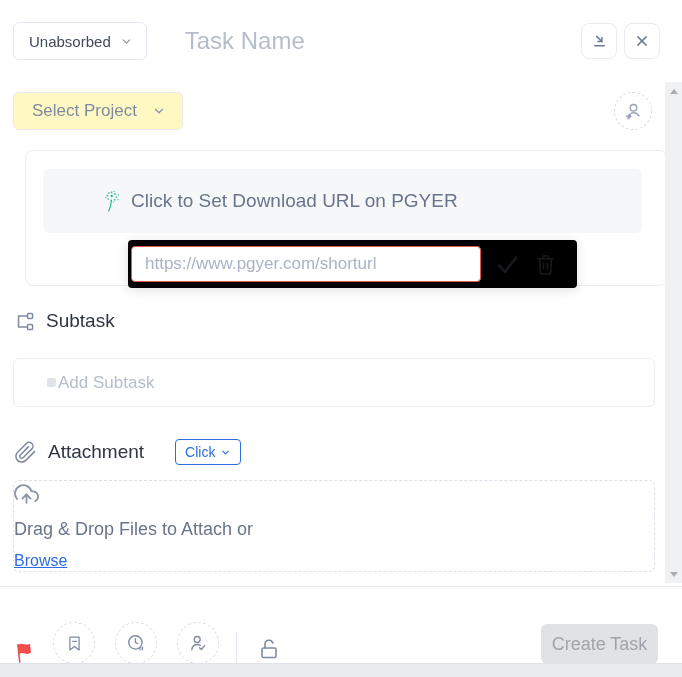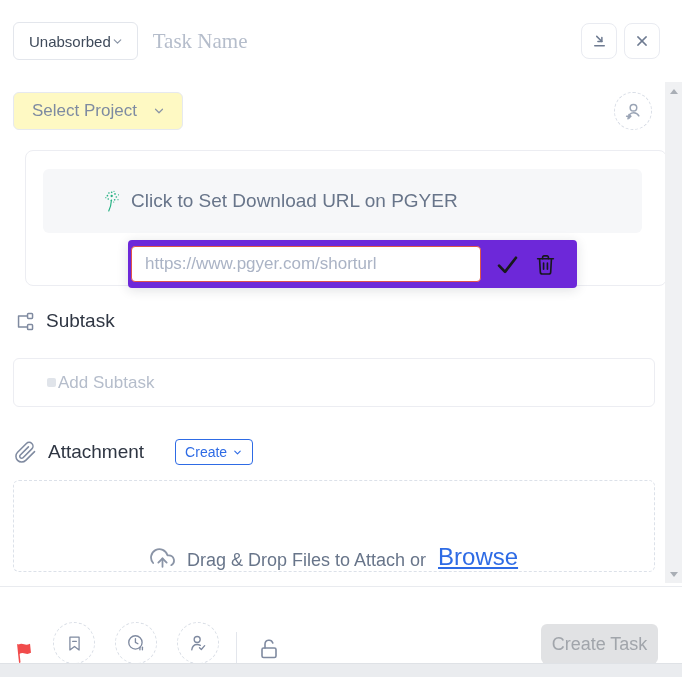--- a/index.html
+++ b/index.html
@@ -2,43 +2,43 @@
 <html><head>
 <meta charset="utf-8">
 <style>
   html,body{margin:0;padding:0;}
   body{width:682px;height:677px;font-family:"Liberation Sans",sans-serif;background:#fff;}
   .app{position:relative;width:682px;height:677px;background:#fff;overflow:hidden;}
 
   
   .row-top{position:absolute;left:13px;top:22px;right:22px;height:38px;display:flex;align-items:center;}
   .status-btn{height:38px;padding:0 13px 0 15px;border:1px solid #e3e6ec;border-radius:6px;background:#fff;
-    display:flex;align-items:center;cursor:pointer;}
+    display:flex;align-items:center;gap:9px;cursor:pointer;}
   .status-btn .lbl{font-size:15px;color:#3f4a5a;}
-  .task-name-input{flex:1;margin-left:13px;border:none;outline:none;font-size:21px;color:#2b3342;
-    font-family:Liberation Serif, serif;min-width:0;background:transparent;}
+  .task-name-input{flex:1;margin-left:36px;border:none;outline:none;font-size:24px;color:#2b3342;
+    font-family:Liberation Sans, sans-serif;min-width:0;background:transparent;}
   .task-name-input::placeholder{color:#b5bdcb;}
   .win-btns{display:flex;gap:7px;margin-left:10px;}
   .win-btn{width:36px;height:36px;border:1px solid #e9ebf1;border-radius:8px;background:#fff;display:flex;
     align-items:center;justify-content:center;cursor:pointer;padding:0;}
 
   
   .row-project{position:absolute;left:13px;top:92px;right:30px;height:38px;display:flex;align-items:center;justify-content:space-between;}
   .project-btn{height:38px;padding:0 16px 0 18px;border:1px solid #e6e9ef;border-radius:6px;background:#fef9c3;
     display:flex;align-items:center;gap:15px;cursor:pointer;}
   .project-btn .lbl{font-size:17px;color:#7e8ba1;}
   .assign-btn{width:38px;height:38px;border:1px dashed #d8dde6;border-radius:50%;background:#fff;display:flex;
     align-items:center;justify-content:center;cursor:pointer;padding:0;}
 
   
   .url-card{position:absolute;left:25px;top:150px;width:640px;height:134px;border:1px solid #ecedf2;border-radius:8px;background:#fff;}
   .pgyer-banner{position:absolute;left:17px;top:18px;right:24px;height:64px;background:#f6f7f9;border-radius:6px;
     display:flex;align-items:center;padding-left:57px;gap:11px;cursor:pointer;}
   .pgyer-banner .txt{font-size:19px;color:#68758a;}
-  .url-popover{position:absolute;left:102px;top:89px;width:438px;height:48px;background:#6d28d9;border-radius:4px;
+  .url-popover{position:absolute;left:102px;top:89px;width:438px;height:48px;background:#000000;border-radius:4px;
     box-shadow:0 2px 12px rgba(30,36,50,.14);display:flex;align-items:center;padding:0 8px 0 3px;z-index:5;}
   .url-input{width:322px;height:34px;border:1px solid #e0544a;border-radius:4px;padding:0 13px;font-size:17px;
     color:#2b3342;outline:none;font-family:"Liberation Sans",sans-serif;}
   .url-input::placeholder{color:#aab3c5;}
   .mini-btn{width:32px;height:32px;border:none;background:transparent;display:flex;align-items:center;justify-content:center;cursor:pointer;padding:0;}
   .check-btn{margin-left:10px;}
   .trash-btn{margin-left:6px;}
 
   
   .sec-head{position:absolute;left:14px;display:flex;align-items:center;gap:11px;}
@@ -52,23 +52,23 @@
   .add-subtask-input{border:none;outline:none;font-size:17px;color:#2b3342;flex:1;background:transparent;
     font-family:Liberation Sans, sans-serif;}
   .add-subtask-input::placeholder{color:#b5bdcb;}
 
   .upload-btn{margin-left:20px;height:26px;padding:0 9px;border:1px solid #2e6be5;border-radius:4px;background:#fff;
     display:flex;align-items:center;gap:5px;cursor:pointer;}
   .upload-btn .lbl{font-size:14px;color:#2e6be5;}
 
   
   .dropzone{position:absolute;left:13px;top:480px;width:640px;height:90px;border:1px dashed #dce1e9;border-radius:6px;
-    display:flex;align-items:flex-end;justify-content:center;gap:12px;cursor:pointer;background:#fff;}
+    display:flex;align-items:flex-start;justify-content:center;gap:12px;cursor:pointer;background:#fff;flex-direction:column;}
   .dropzone .txt{font-size:18px;color:#68758a;}
-  .browse-link{font-size:24px;color:#2e6be5;text-decoration:underline;cursor:pointer;}
+  .browse-link{font-size:16px;color:#2e6be5;text-decoration:underline;cursor:pointer;}
 
   
   .footer-divider{position:absolute;left:0;right:0;top:586px;height:1px;background:#e9ebef;}
   .toolbar{position:absolute;left:0;right:0;top:587px;height:77px;display:flex;align-items:flex-end;padding:0 24px 0 12px;box-sizing:border-box;}
   .tool-flag{width:24px;height:24px;border:none;background:transparent;padding:0;cursor:pointer;display:flex;align-items:center;justify-content:center;}
   .tool-circle{width:42px;height:42px;border:1px dashed #d9dee6;border-radius:50%;background:#fff;display:flex;
     align-items:center;justify-content:center;cursor:pointer;padding:0;}
   .c1{margin-left:17px;} .c2{margin-left:20px;} .c3{margin-left:20px;}
   .v-div{width:1px;height:32px;background:#e3e6ec;margin-left:17px;flex:none;}
   .tool-lock{margin-left:17px;width:30px;height:30px;border:none;background:transparent;padding:0;cursor:pointer;display:flex;align-items:center;justify-content:center;}
@@ -208,21 +208,21 @@
   </div>
 
   <div class="sec-head attach-head">
     <span>
       <svg width="23" height="23" viewBox="0 0 24 24" fill="none" stroke="#7f8aa0" stroke-width="1.6" stroke-linecap="round" stroke-linejoin="round">
           <path d="M21.44 11.05l-9.19 9.19a6 6 0 0 1-8.49-8.49l9.19-9.19a4 4 0 0 1 5.66 5.66l-9.2 9.19a2 2 0 0 1-2.83-2.83l8.49-8.48"></path>
         </svg>
     </span>
     <span class="title">Attachment</span>
     <button class="upload-btn">
-      <span class="lbl">Create</span>
+      <span class="lbl">Click</span>
       <span>
         <svg width="11" height="11" viewBox="0 0 20 20" fill="none" stroke="#2e6be5" stroke-width="2" stroke-linecap="round" stroke-linejoin="round">
             <polyline points="5 7.5 10 12.5 15 7.5"></polyline>
           </svg>
       </span>
     </button>
   </div>
 
   <div class="dropzone">
     <span>

